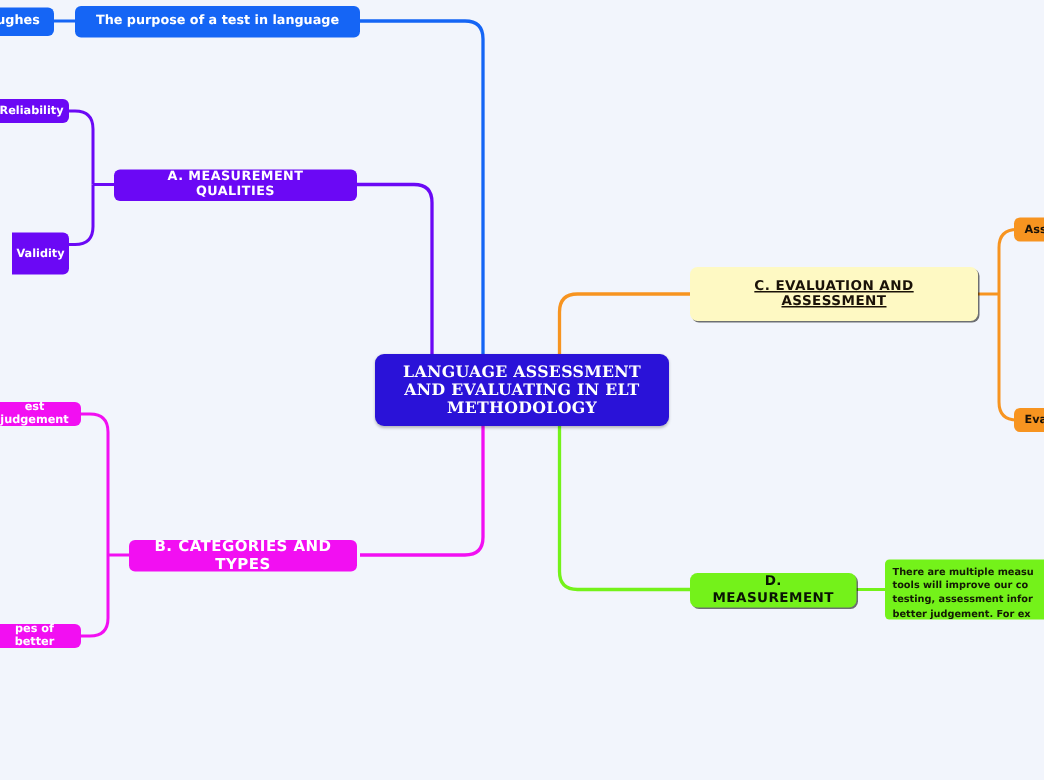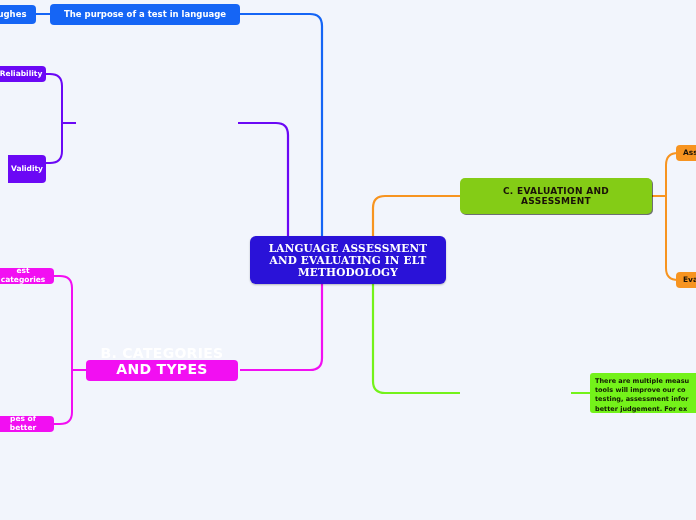--- a/index.html
+++ b/index.html
@@ -79,45 +79,45 @@
     font-size: 7.5px;
     padding: 3px 7px;
     border-radius: 4px;
   }
 
   
   .node-magenta {
     background: #f20ff2;
     color: #ffffff;
     font-weight: bold;
-    font-size: 14px;
+    font-size: 10px;
     padding: 4px 9px;
     border-radius: 4px;
     letter-spacing: 0.3px;
-    align-items: flex-end;
   }
   .node-magenta-sm {
     background: #f20ff2;
     color: #ffffff;
     font-weight: bold;
     font-size: 7.5px;
     padding: 3px 7px;
     border-radius: 4px;
   }
 
   
   .node-orange {
-    background: #84cc16;
+    background: #fef9c3;
     color: #1a1208;
     font-weight: bold;
     font-size: 9px;
     padding: 8px 10px;
     border-radius: 5px;
     letter-spacing: 0.3px;
     box-shadow: 1px 1px 0 rgba(0,0,0,0.55);
+    text-decoration: underline;
   }
   .node-orange-sm {
     background: #f79420;
     color: #1a1208;
     font-weight: bold;
     font-size: 7.5px;
     padding: 3px 7px;
     border-radius: 4px;
   }
 
@@ -187,53 +187,59 @@
   </div>
 
   <div class="node node-blue" style="left:50px; top:4px; width:190px; height:21px;">
     <span>The purpose of a test in language</span>
   </div>
 
   <div class="node node-blue" style="left:-12px; top:5px; width:48px; height:19px; border-radius:0 4px 4px 0; padding:3px 5px;">
     <span>ughes</span>
   </div>
 
+  <div class="node node-purple" style="left:76px; top:113px; width:162px; height:21px;">
+    <span>A. MEASUREMENT QUALITIES</span>
+  </div>
 
   <div class="node node-purple-sm" style="left:-4px; top:66px; width:50px; height:16px; border-radius:0 4px 4px 0;">
     <span>Reliability</span>
   </div>
 
   <div class="node node-purple-sm" style="left:8px; top:155px; width:38px; height:28px; border-radius:0 4px 4px 0;">
     <span>Validity</span>
   </div>
 
   <div class="node node-magenta" style="left:86px; top:360px; width:152px; height:21px;">
     <span>B. CATEGORIES AND TYPES</span>
   </div>
 
   <div class="node node-magenta-sm" style="left:-8px; top:268px; width:62px; height:16px; border-radius:0 4px 4px 0;">
-    <span>est categories</span>
+    <span>est judgement</span>
   </div>
 
   <div class="node node-magenta-sm" style="left:-8px; top:416px; width:62px; height:16px; border-radius:0 4px 4px 0;">
     <span>pes of better</span>
   </div>
 
   <div class="node node-orange" style="left:460px; top:178px; width:192px; height:36px;">
     <span>C.   EVALUATION AND ASSESSMENT</span>
   </div>
 
   <div class="node node-orange-sm" style="left:676px; top:145px; width:40px; height:16px; border-radius:4px 0 0 4px; justify-content:flex-start;">
     <span>Asse</span>
   </div>
 
   <div class="node node-orange-sm" style="left:676px; top:272px; width:40px; height:16px; border-radius:4px 0 0 4px; justify-content:flex-start;">
     <span>Eval</span>
   </div>
 
+  <div class="node node-green" style="left:460px; top:382px; width:111px; height:23px;">
+    <span>D.  MEASUREMENT</span>
+  </div>
 
   <div class="node node-green-note" style="left:590px; top:373px; width:112px; height:40px;">
     <span>There are multiple measu
 tools will improve our co
 testing, assessment infor
 better judgement. For ex</span>
   </div>
 
 </div>
 

